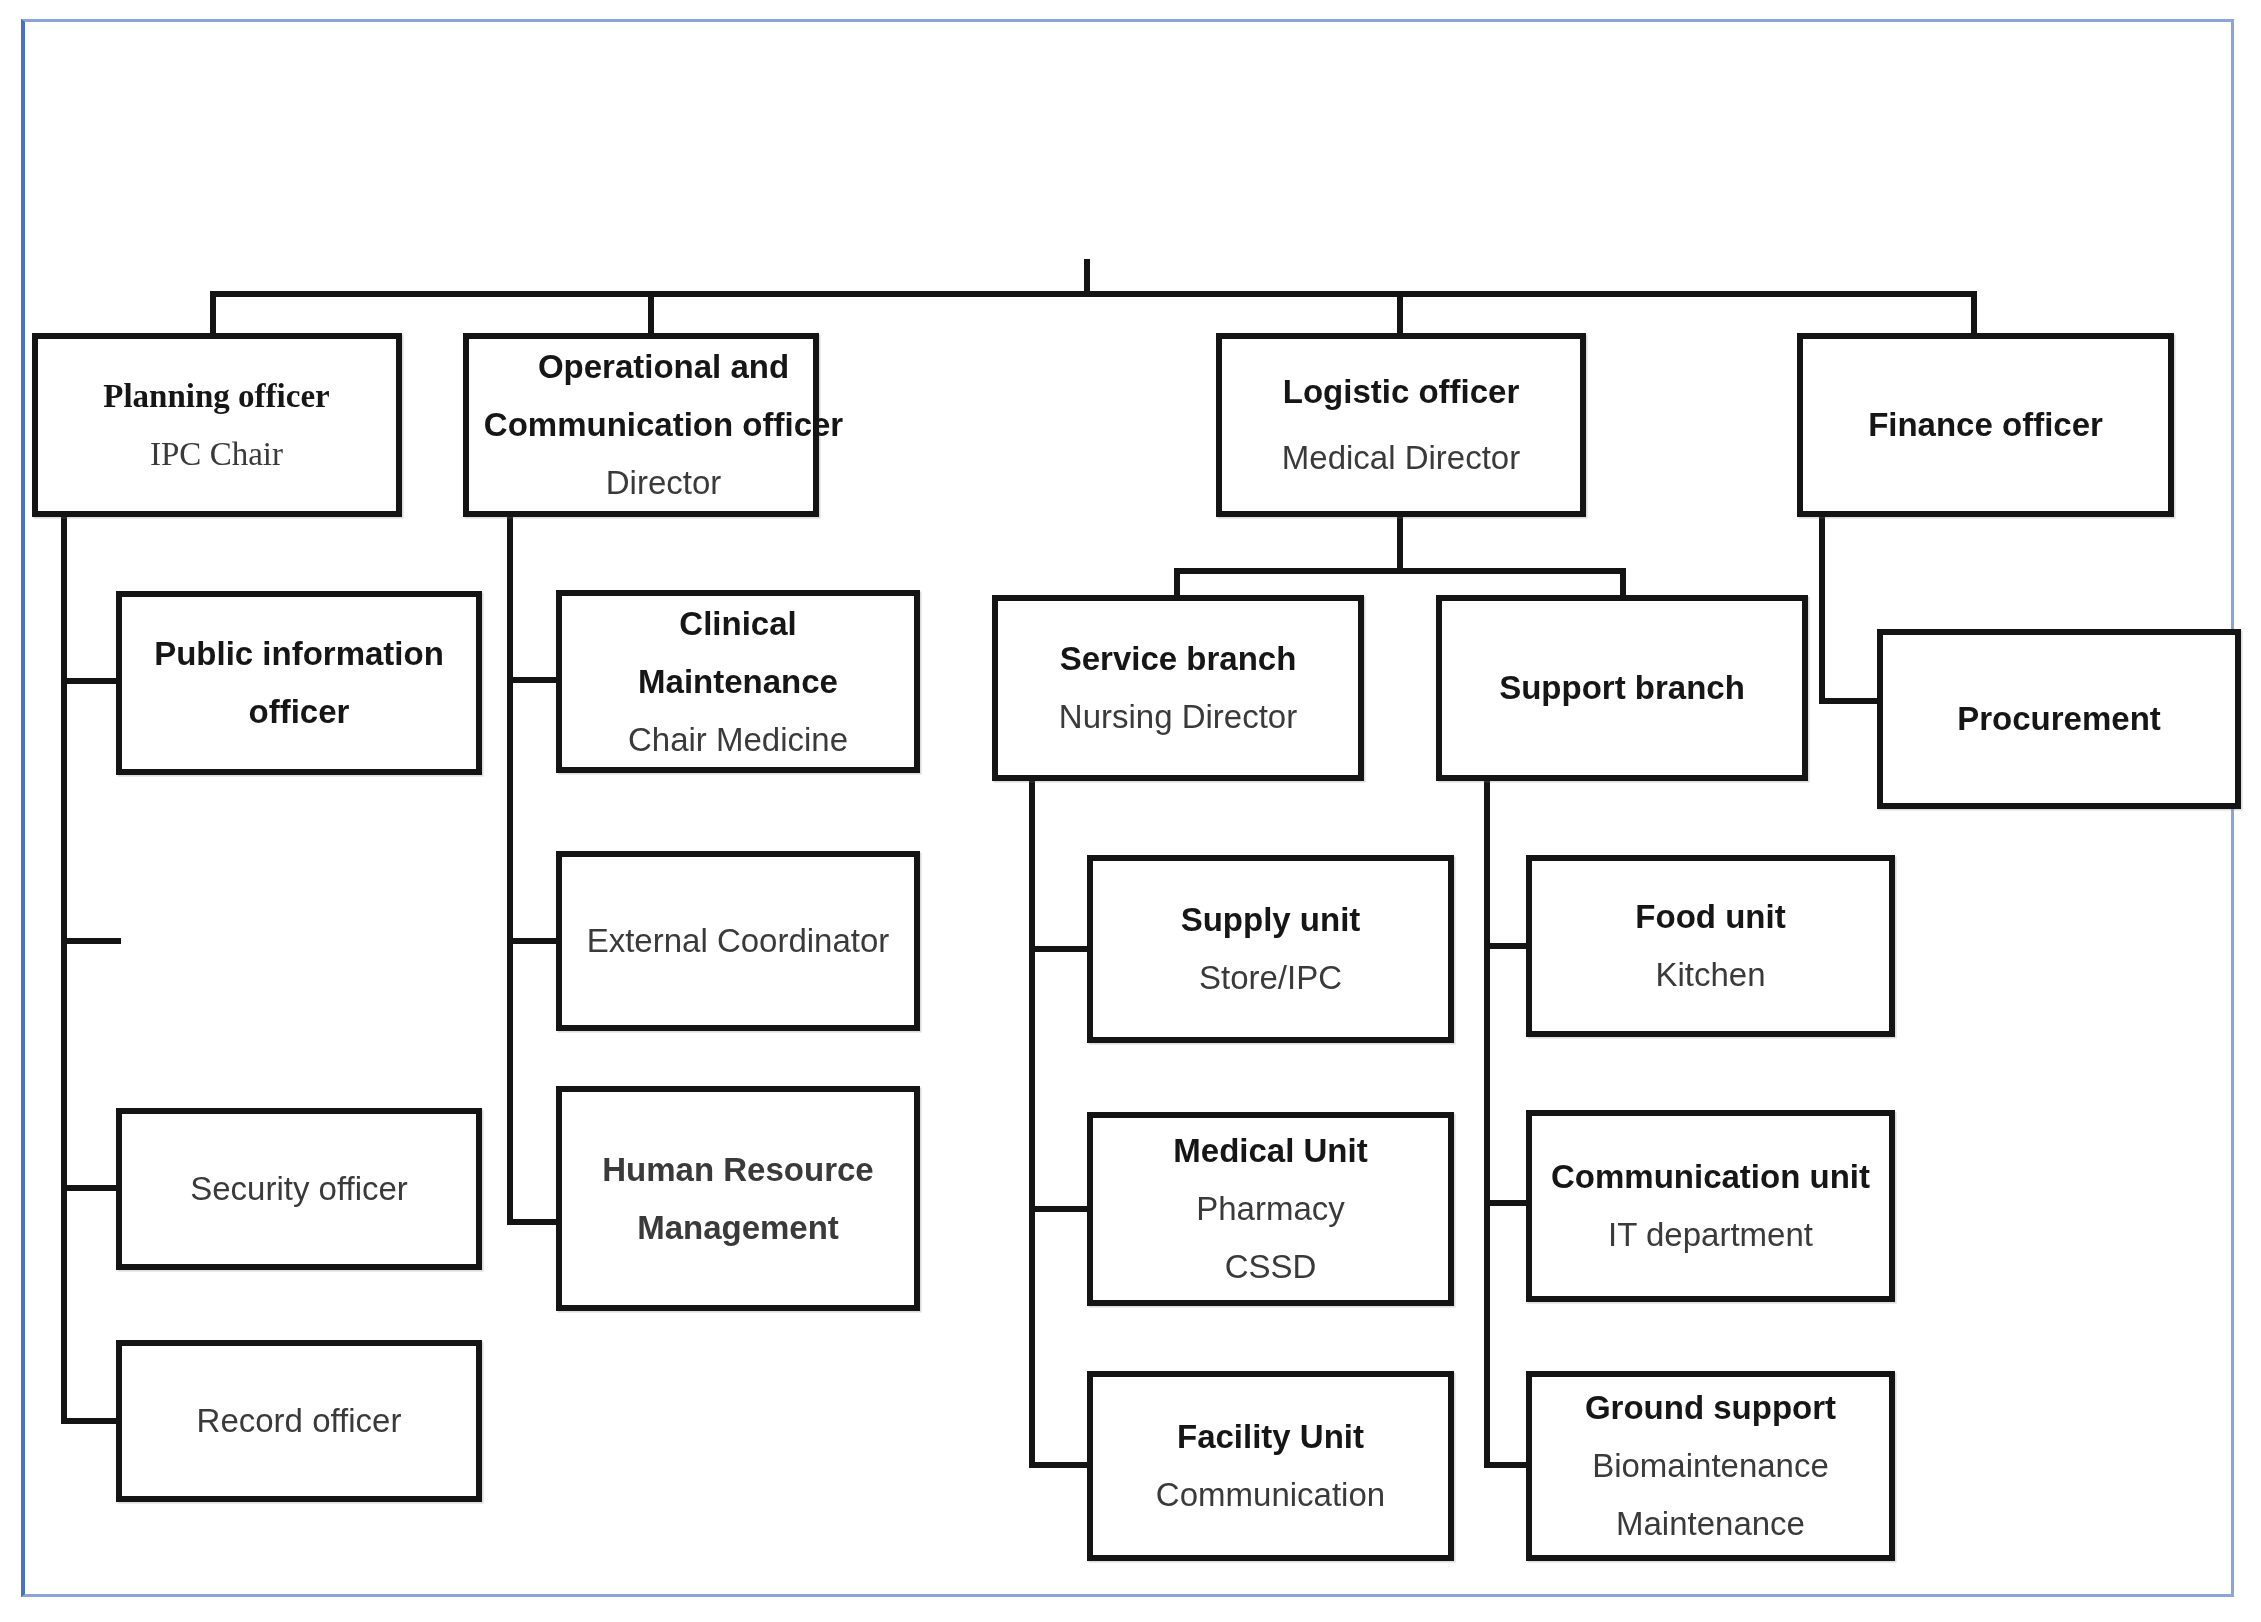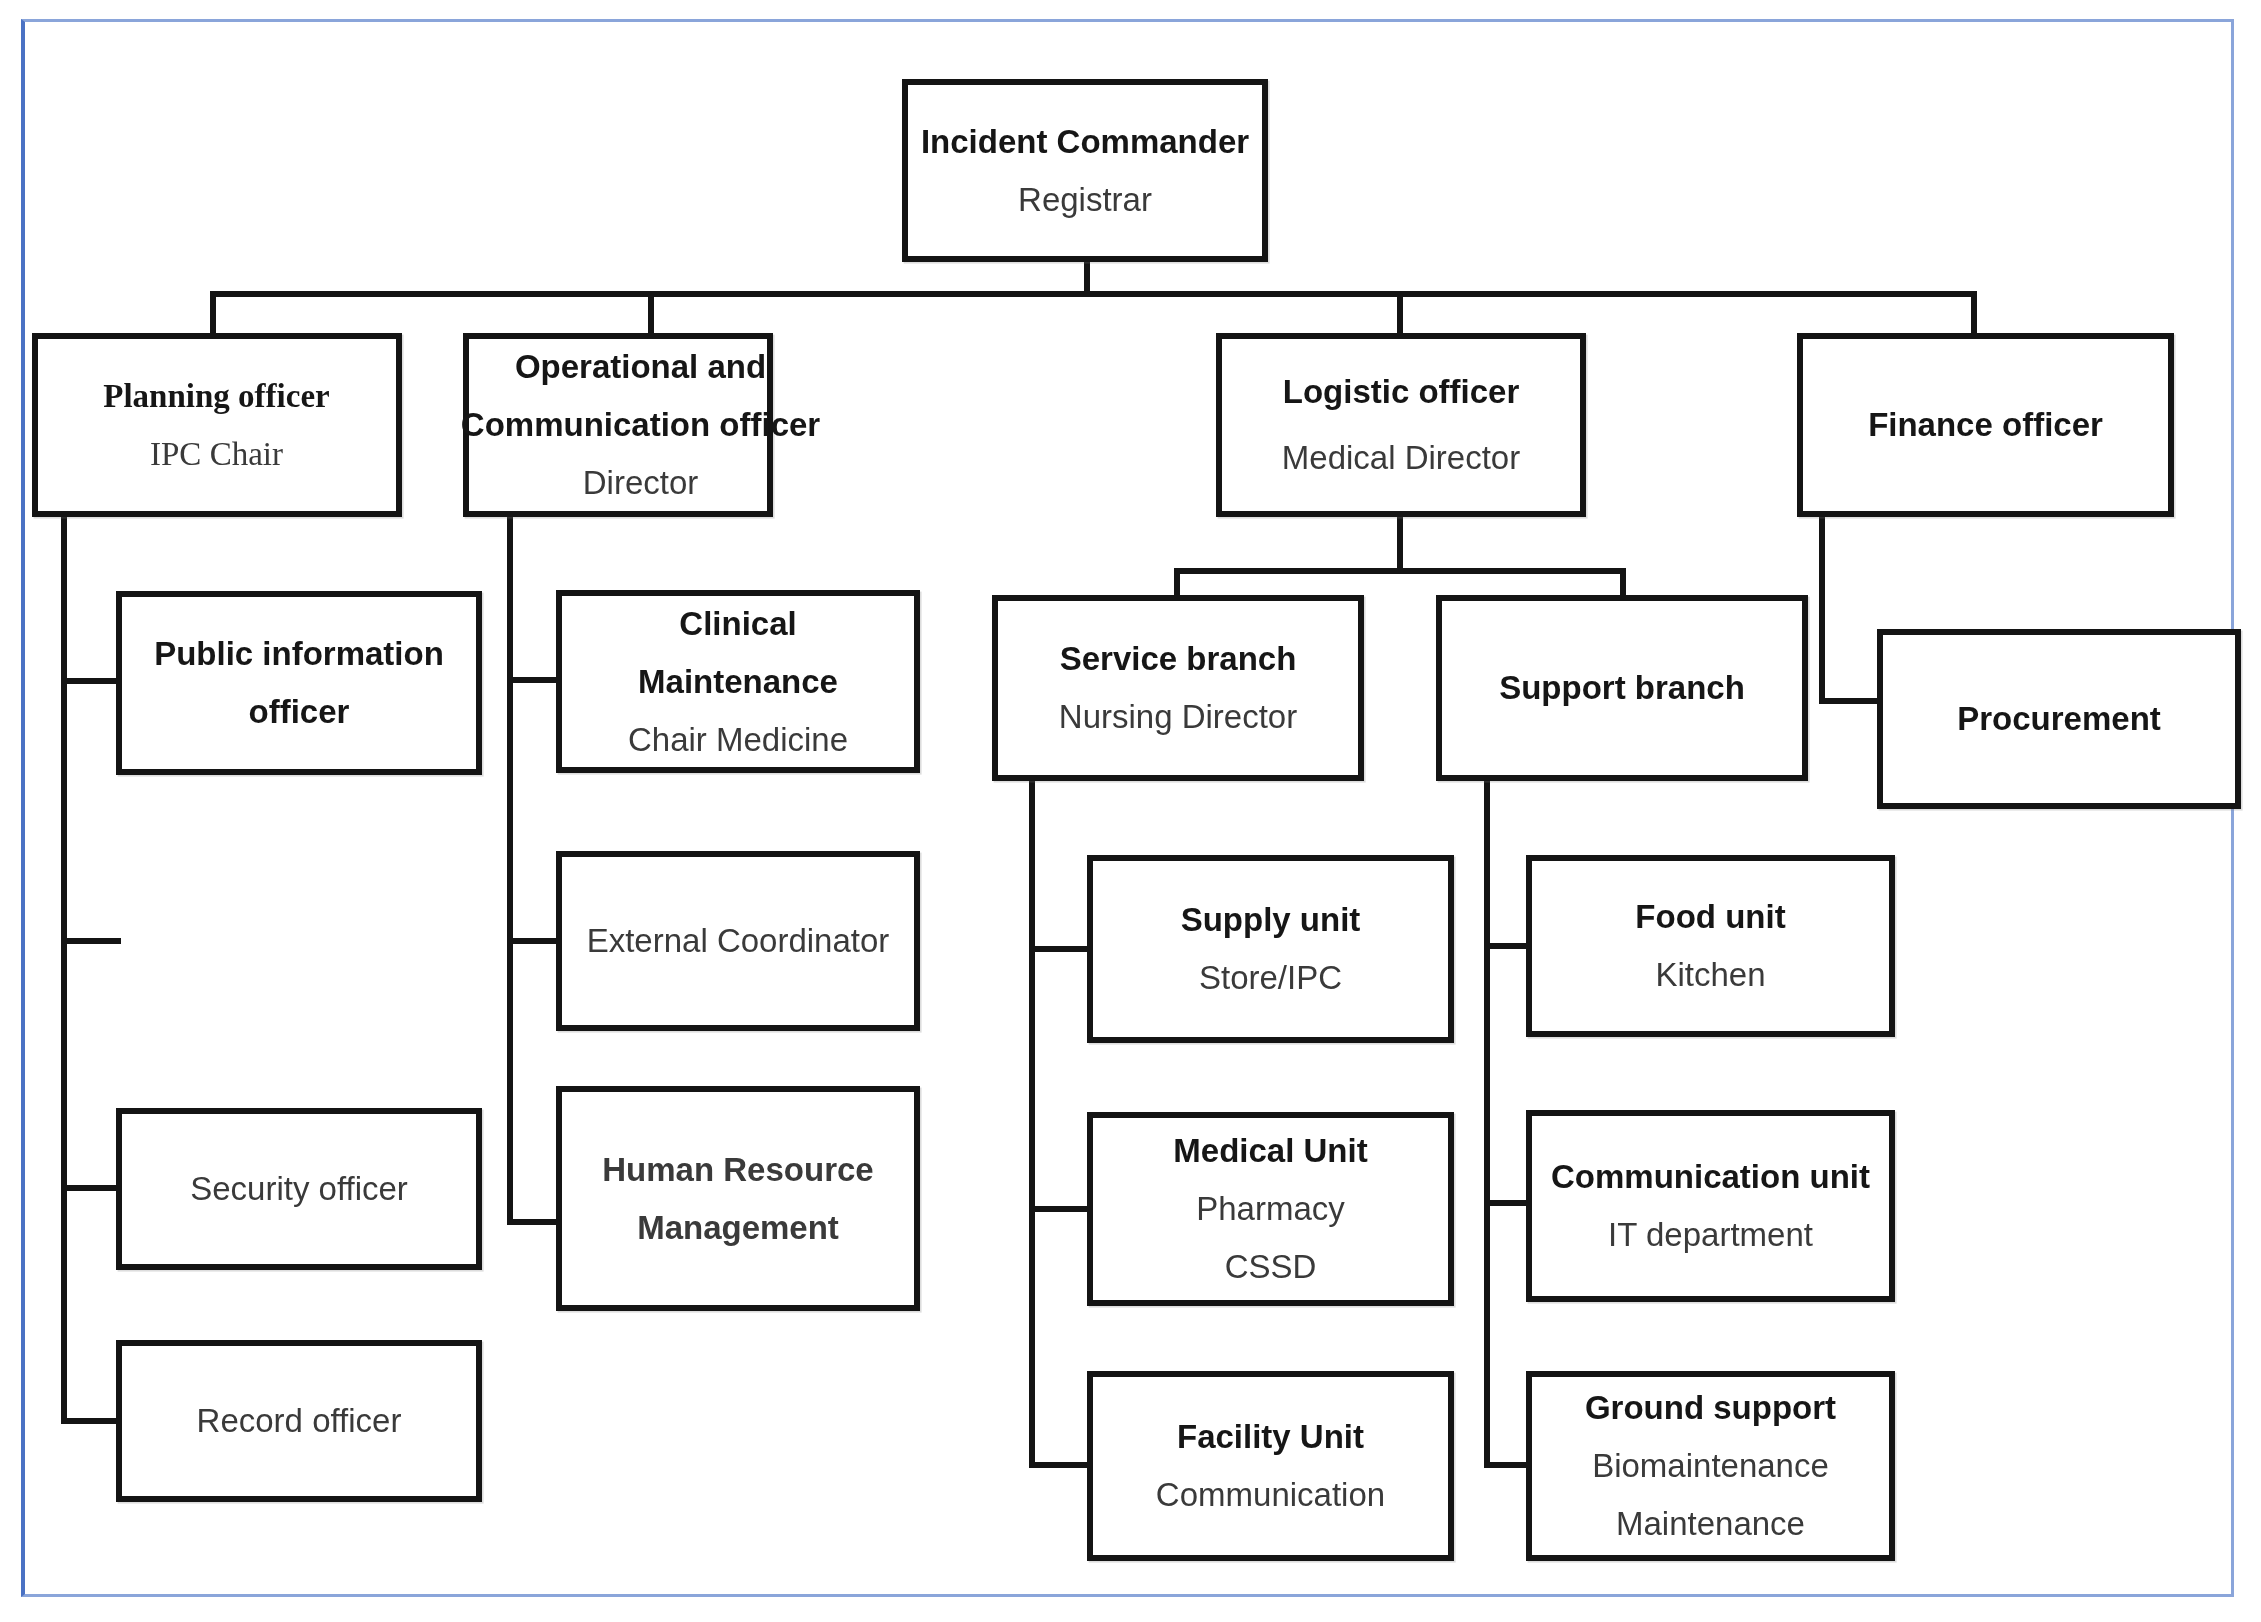--- a/index.html
+++ b/index.html
@@ -79,29 +79,25 @@
     <div class="conn" style="left: 1029px; top: 779px; width: 5.5px; height: 687px;"></div>
     <div class="conn" style="left: 1029px; top: 946px; width: 63px; height: 5.5px;"></div>
     <div class="conn" style="left: 1029px; top: 1206px; width: 63px; height: 5.5px;"></div>
     <div class="conn" style="left: 1029px; top: 1462px; width: 63px; height: 5.5px;"></div>
     <div class="conn" style="left: 1484px; top: 779px; width: 5.5px; height: 687px;"></div>
     <div class="conn" style="left: 1484px; top: 943px; width: 47px; height: 5.5px;"></div>
     <div class="conn" style="left: 1484px; top: 1200px; width: 47px; height: 5.5px;"></div>
     <div class="conn" style="left: 1484px; top: 1462px; width: 47px; height: 5.5px;"></div>
     <div class="conn" style="left: 1819px; top: 514px; width: 5.5px; height: 189px;"></div>
     <div class="conn" style="left: 1819px; top: 698px; width: 63px; height: 5.5px;"></div>
-    <div class="node" style="left: 902px; top: 79px; width: 366px; height: 183px;">
-      <div class="ln b">Incident Commander</div>
-      <div class="ln">Registrar</div>
-    </div>
     <div class="node" style="left: 31.5px; top: 333px; width: 370px; height: 184px; font-family: Liberation Serif, serif;">
       <div class="ln b">Planning officer</div>
       <div class="ln">IPC Chair</div>
     </div>
-    <div class="node" style="left: 463px; top: 333px; width: 310px; height: 184px; padding-left: 45px;">
+    <div class="node" style="left: 463px; top: 333px; width: 356px; height: 184px; padding-left: 45px;">
       <div class="ln b">Operational and</div>
       <div class="ln b">Communication officer</div>
       <div class="ln">Director</div>
     </div>
     <div class="node" style="left: 1216px; top: 333px; width: 370px; height: 184px; gap: 8px;">
       <div class="ln b">Logistic officer</div>
       <div class="ln">Medical Director</div>
     </div>
     <div class="node" style="left: 1797px; top: 333px; width: 377px; height: 184px;">
       <div class="ln b">Finance officer</div>

